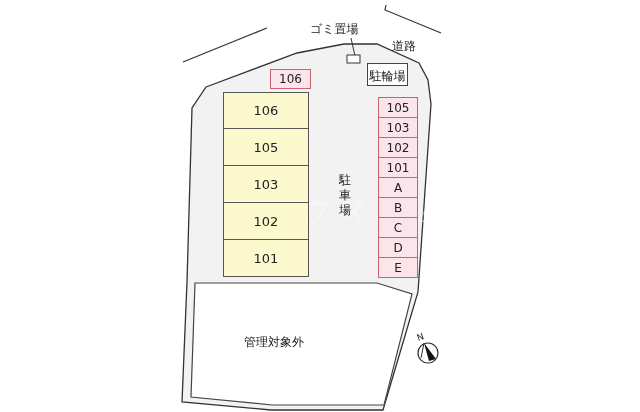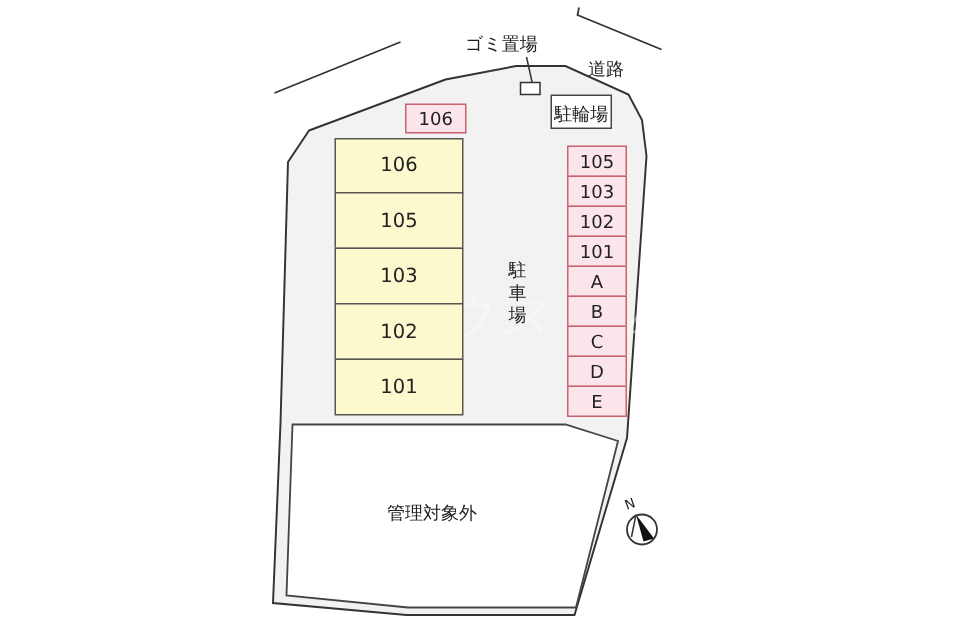--- a/index.html
+++ b/index.html
@@ -104,15 +104,15 @@
 <div class="pink" style="left:378px; top:217px; width:40px; height:21px;">
     <span>C</span>
   </div>
 <div class="pink" style="left:378px; top:237px; width:40px; height:21px;">
     <span>D</span>
   </div>
 <div class="pink" style="left:378px; top:257px; width:40px; height:21px;">
     <span>E</span>
   </div>
 
-<div class="label" style="left:258px; top:334px;">管理対象外</div>
+<div class="label" style="left:244px; top:334px;">管理対象外</div>
 
 <div class="label" style="left:417px; top:332px; font-size:9px; transform:rotate(-20deg);">N</div>
 
 </body></html>

